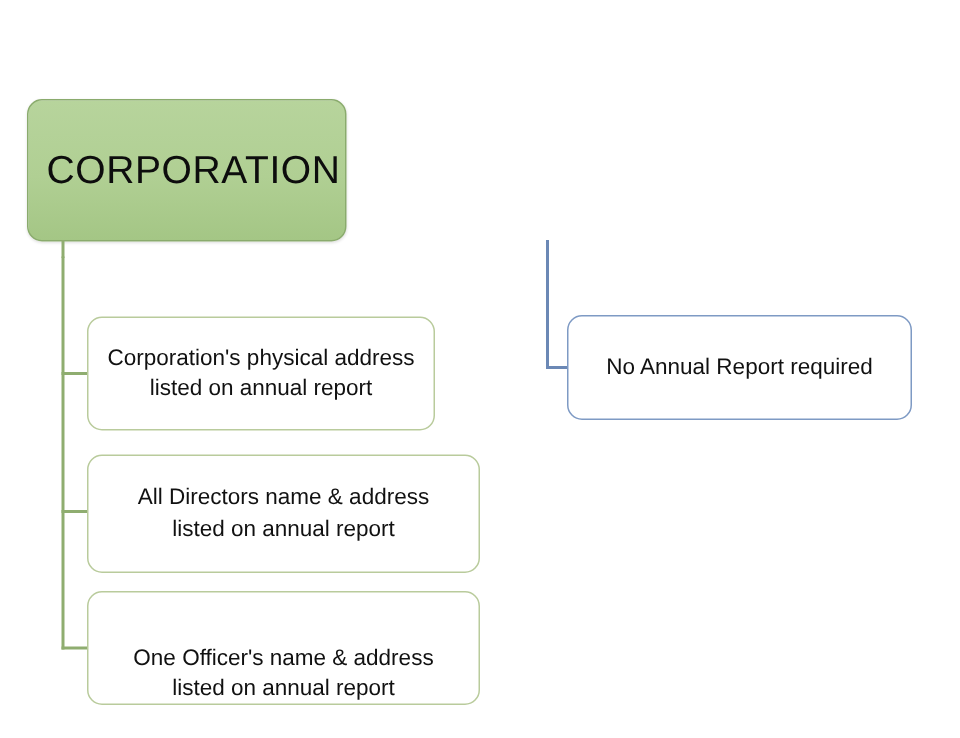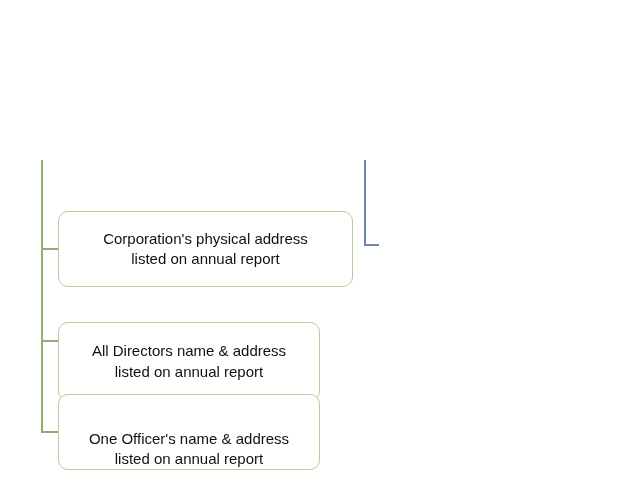--- a/index.html
+++ b/index.html
@@ -87,22 +87,22 @@
     color: #111111;
     white-space: pre-line;
   }
   .leaf-green {
     border: 1px solid #b9cb9c;
   }
   .leaf-blue {
     border: 1px solid #7e9ac4;
   }
 
-  #leaf-1 { left: 58px;  top: 211px; width: 295px; height: 76px; }
-  #leaf-2 { left: 58px;  top: 303px; width: 262px; height: 79px; margin-top: 19px; }
+  #leaf-1 { left: 58px;  top: 211px; width: 232px; height: 76px; }
+  #leaf-2 { left: 58px;  top: 303px; width: 262px; height: 79px; }
   #leaf-3 { left: 58px;  top: 394px; width: 262px; height: 76px; align-items: flex-end; }
   #leaf-llc-1 { left: 378px; top: 210px; width: 230px; height: 70px; }
 
   
   .conn {
     position: absolute;
   }
   .conn-v-green {
     width: 2px;
     background: #8fad70;
@@ -128,20 +128,23 @@
 
   #llc-trunk-stub  { left: 364px; top: 160px; height: 12px; }
   #llc-trunk       { left: 364px; top: 171px; height: 74px; }
   #llc-branch-1    { left: 364px; top: 244px; width: 15px; }
 </style>
 </head>
 <body>
 
 <div id="canvas">
 
+  <div class="header-box" id="corp-box">
+    <span class="label">CORPORATION</span>
+  </div>
 
   <div class="conn conn-v-green" id="corp-trunk-stub"></div>
   <div class="conn conn-v-green" id="corp-trunk"></div>
   <div class="conn conn-h-green" id="corp-branch-1"></div>
   <div class="conn conn-h-green" id="corp-branch-2"></div>
   <div class="conn conn-h-green" id="corp-branch-3"></div>
 
   <div class="leaf-box leaf-green" id="leaf-1">
     <span class="label">Corporation's physical address
 listed on annual report</span>
@@ -155,14 +158,17 @@
   <div class="leaf-box leaf-green" id="leaf-3">
     <span class="label">One Officer's name &amp; address
 listed on annual report</span>
   </div>
 
 
   <div class="conn conn-v-blue" id="llc-trunk-stub"></div>
   <div class="conn conn-v-blue" id="llc-trunk"></div>
   <div class="conn conn-h-blue" id="llc-branch-1"></div>
 
+  <div class="leaf-box leaf-blue" id="leaf-llc-1">
+    <span class="label">No Annual Report required</span>
+  </div>
 
 </div>
 
 </body></html>

